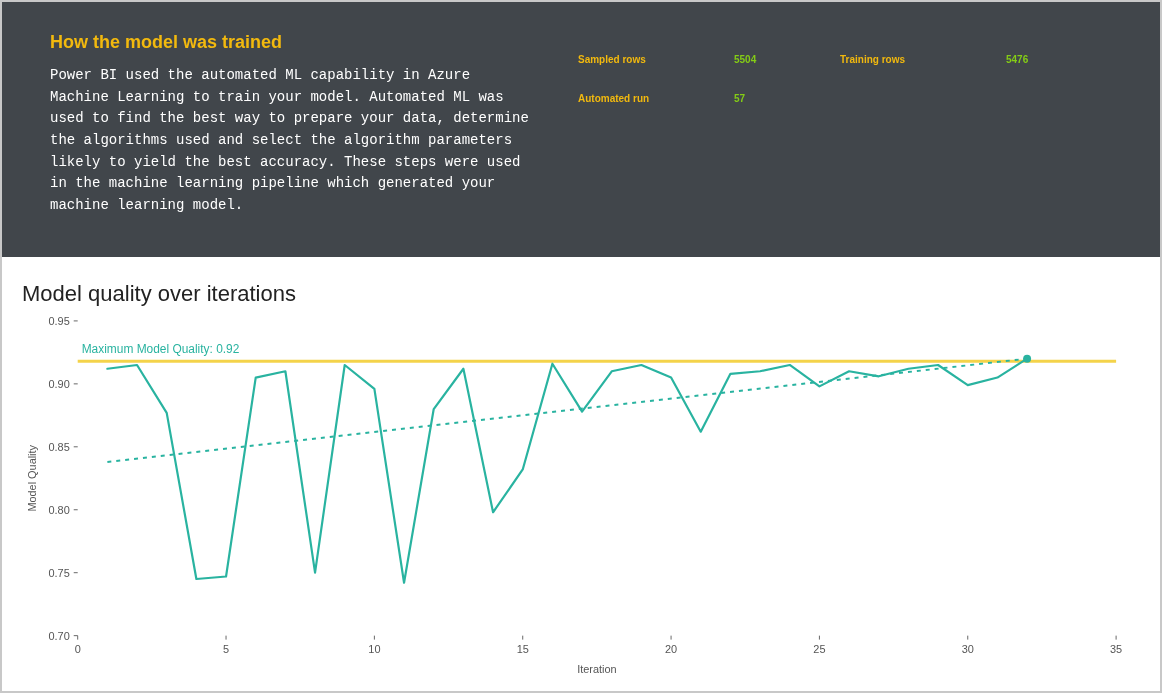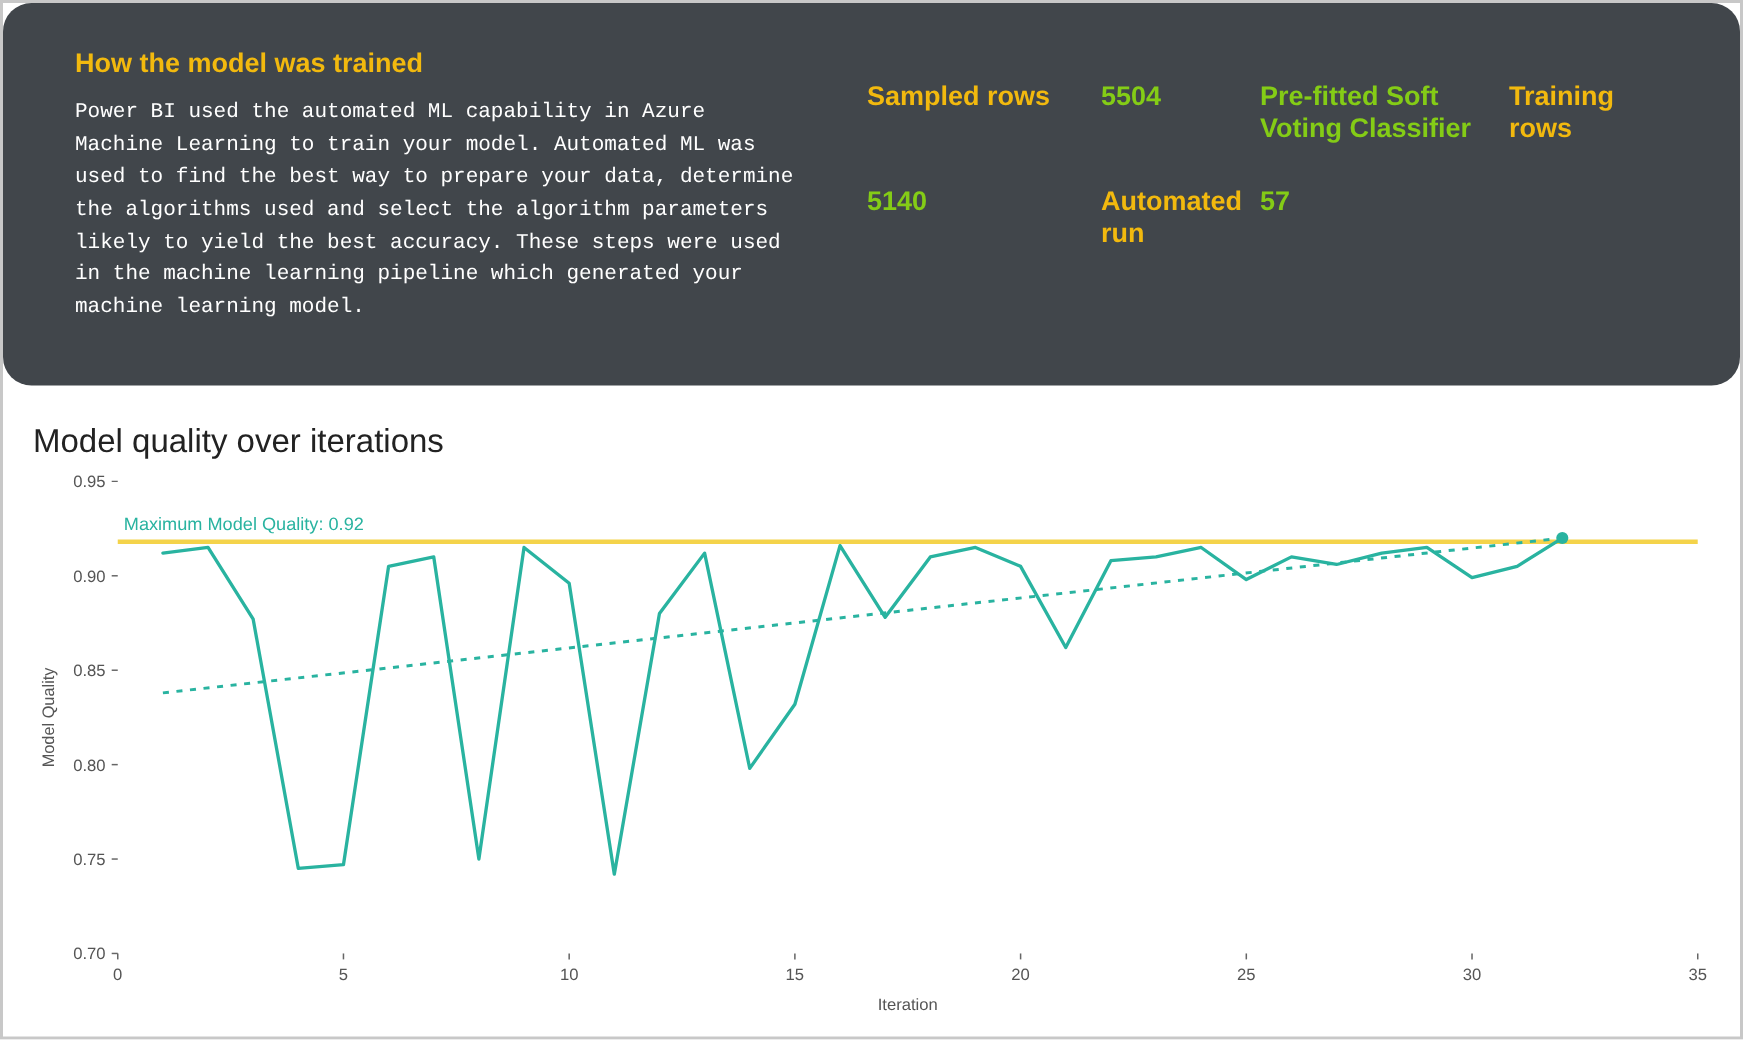--- a/index.html
+++ b/index.html
@@ -20,21 +20,20 @@
     overflow: hidden;
   }
   
   .header {
     background: #41464b;
     color: #ffffff;
     padding: 30px 48px 40px 48px;
     display: flex;
     gap: 48px;
     box-sizing: border-box;
-    border-radius: 19px;
   }
   .header .intro {
     flex: 0 0 480px;
   }
   .header .intro h2 {
     margin: 0 0 12px 0;
     font-size: 18px;
     font-weight: 600;
     color: #f2b90e;
   }
@@ -47,34 +46,34 @@
   }
   .header .stats {
     flex: 1 1 auto;
     display: grid;
     grid-template-columns: 140px 90px 150px 1fr;
     grid-auto-rows: min-content;
     row-gap: 28px;
     column-gap: 16px;
     align-content: start;
     padding-top: 22px;
-    font-size: 18px;
+    font-size: 10px;
   }
   .header .stats .lbl {
     color: #f2b90e;
     font-weight: 600;
   }
   .header .stats .val {
     color: #84cc16;
     font-weight: 600;
   }
   
   .chart-section {
     flex: 1 1 auto;
-    padding: 24px 8px 12px 20px;
+    padding: 24px 24px 12px 20px;
     box-sizing: border-box;
     display: flex;
     flex-direction: column;
     justify-content: center;
   }
   .chart-section h3 {
     margin: 0 0 6px 0;
     font-size: 22px;
     font-weight: 400;
     color: #222;
@@ -106,23 +105,22 @@
 <div class="page">
 
   <div class="header">
     <div class="intro">
       <h2>How the model was trained</h2>
       <p>Power BI used the automated ML capability in Azure Machine Learning to train your model. Automated ML was used to find the best way to prepare your data, determine the algorithms used and select the algorithm parameters likely to yield the best accuracy. These steps were used in the machine learning pipeline which generated your machine learning model.</p>
     </div>
     <div class="stats">
       <div class="lbl">Sampled rows</div>
       <div class="val">5504</div>
-      <div class="val">Pre-fitted Soft Voting Classifier</div>
       <div class="lbl">Training rows</div>
-      <div class="val">5140</div>
+      <div class="val">5476</div>
       <div class="lbl">Automated run</div>
       <div class="val">57</div>
     </div>
   </div>
 
   <div class="chart-section">
     <h3>Model quality over iterations</h3>
     <div class="chart-holder">
       <svg id="chart-svg" preserveAspectRatio="none" viewBox="0 0 1120 370" width="100%" height="100%">
           <line x1="52" y1="326" x2="56" y2="326" stroke="#666666" stroke-width="1"></line>

